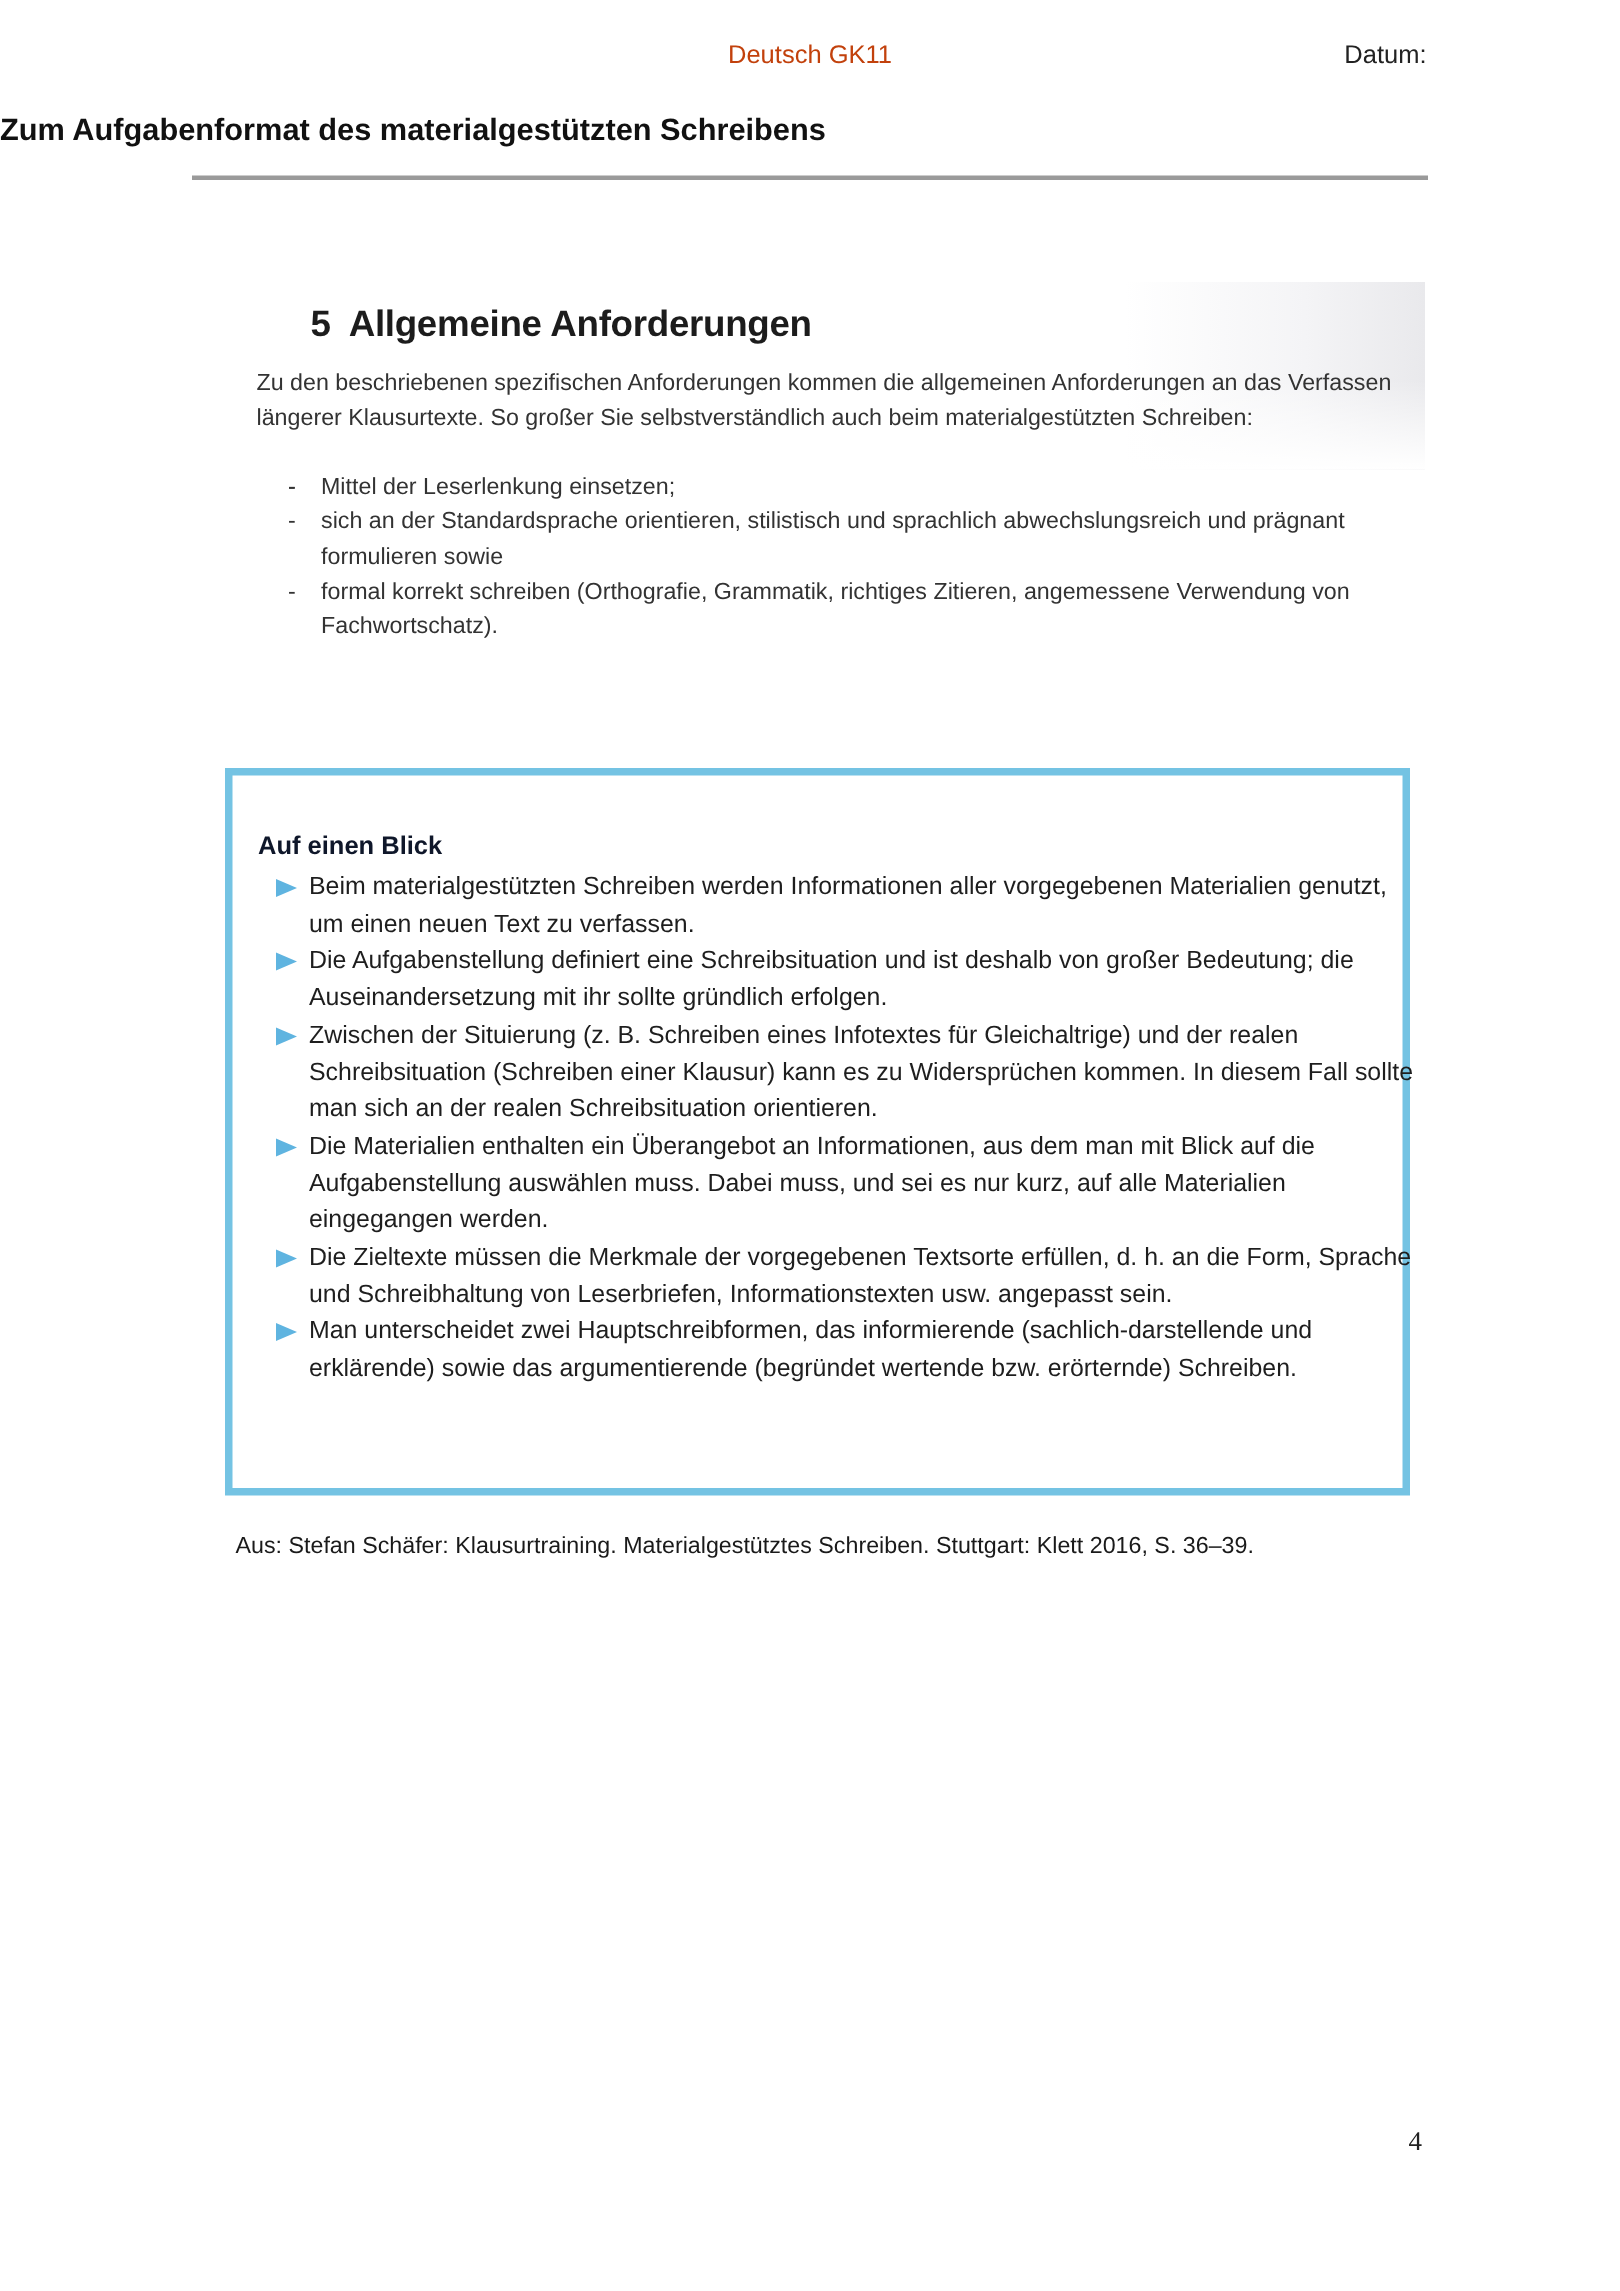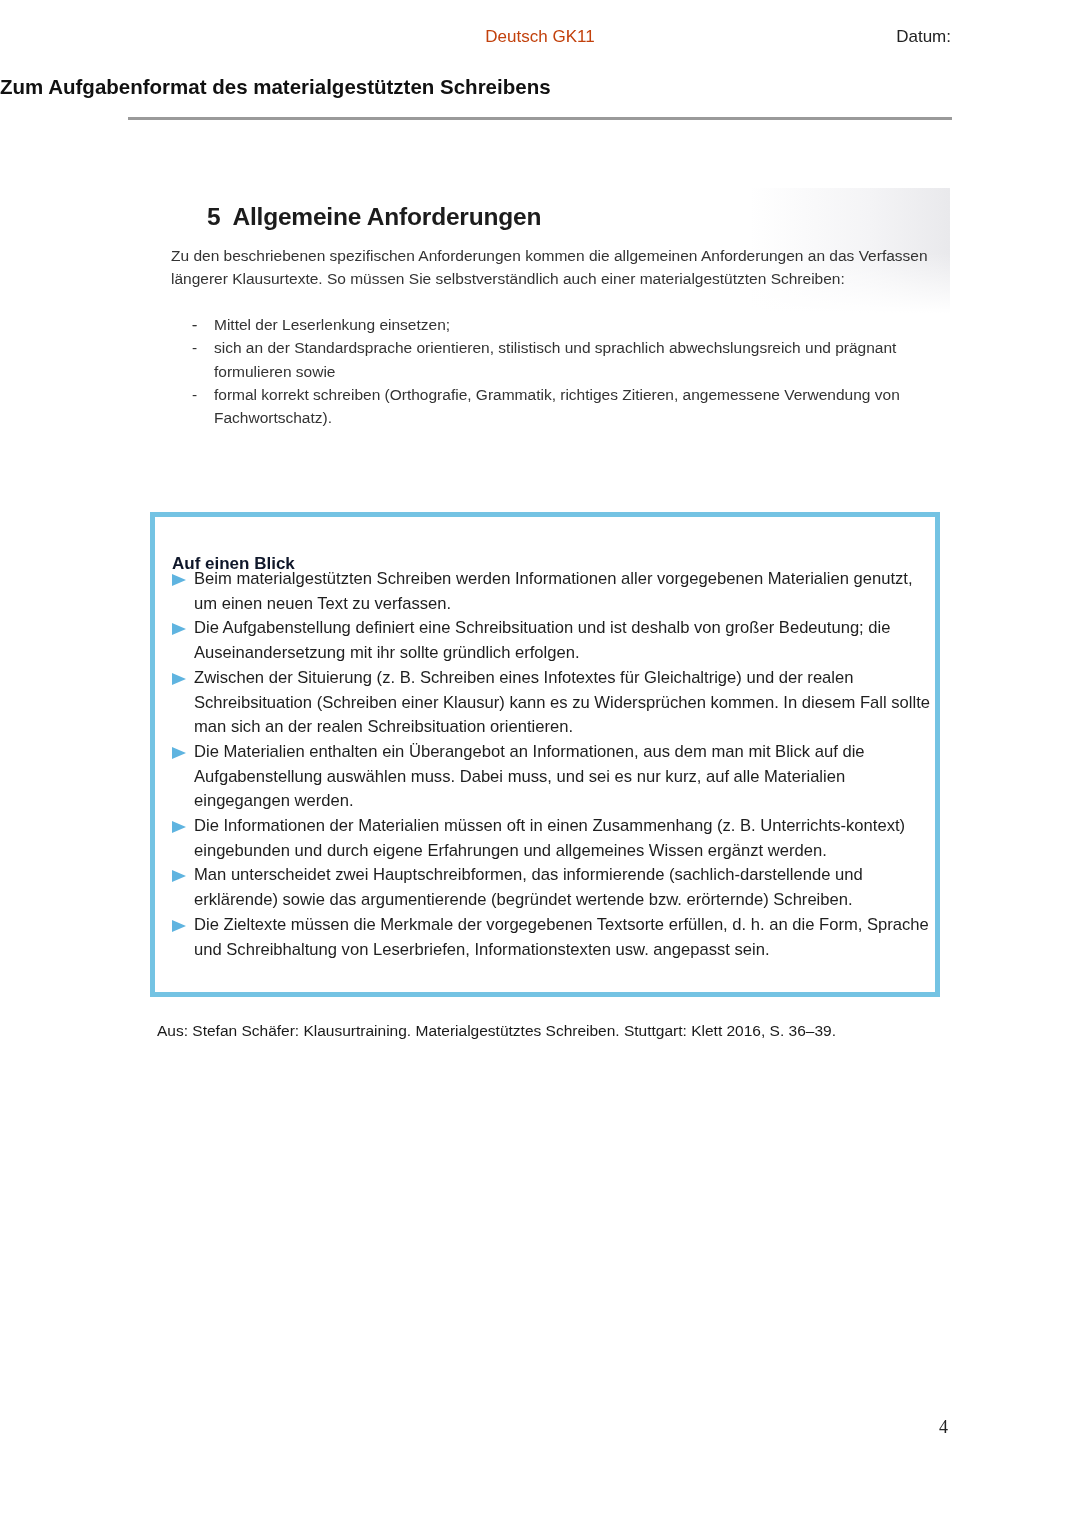--- a/index.html
+++ b/index.html
@@ -23,21 +23,21 @@
   .intro { position: absolute; top: 244px; left: 171px; width: 760px; font-size: 15.5px;
            line-height: 23.3px; color: #333; }
   .req-list { position: absolute; top: 313px; left: 171px; width: 740px; margin: 0; padding: 0;
               list-style: none; font-size: 15.5px; line-height: 23.3px; color: #333; }
   .req-list li { position: relative; padding-left: 43px; }
   .req-list li .dash { position: absolute; left: 21px; top: 0; }
 
   .blick-box { position: absolute; top: 512px; left: 150px; width: 790px; height: 485px;
                border: 5px solid #74c3e3; box-sizing: border-box; background: #fff; }
   .blick-title { position: absolute; top: 531px; left: 172px; font-size: 17px; font-weight: bold; color: #0f172a; margin-top: 23px; }
-  .blick-list { position: absolute; top: 567px; left: 172px; width: 765px; margin: 0; padding: 0;
+  .blick-list { position: absolute; top: 567px; left: 172px; width: 765px; margin: 12px; padding: 0;
                 list-style: none; font-size: 16.6px; line-height: 24.7px; color: #1e1e1e; }
   .blick-list li { position: relative; padding-left: 22px; }
   .blick-list li .tri { position: absolute; left: 0; top: 7px; width: 0; height: 0;
                         border-top: 6.5px solid transparent; border-bottom: 6.5px solid transparent;
                         border-left: 14px solid #5fb4e0; }
 
   .source { position: absolute; top: 1022px; left: 157px; font-size: 15.5px; color: #1a1a1a; }
   .page-num { position: absolute; top: 1417px; left: 939px; font-size: 18px;
               font-family: "Liberation Serif", serif; color: #222; }
 </style>
@@ -47,34 +47,33 @@
 <div class="hdr-course">Deutsch GK11</div>
 <div class="hdr-date">Datum:</div>
 <div class="doc-title">Zum Aufgabenformat des materialgestützten Schreibens</div>
 <div class="hdr-rule"></div>
 
 <div class="scan-shade"></div>
 
 <div class="section-title">
   <span class="num">5</span><span>Allgemeine Anforderungen</span>
 </div>
-<div class="intro">Zu den beschriebenen spezifischen Anforderungen kommen die allgemeinen Anforderungen an das Verfassen längerer Klausurtexte. So müssen Sie selbstverständlich auch einer materialgestützten Schreiben:</div>
+<div class="intro">Zu den beschriebenen spezifischen Anforderungen kommen die allgemeinen Anforderungen an das Verfassen längerer Klausurtexte. So großer Sie selbstverständlich auch beim materialgestützten Schreiben:</div>
 <ul class="req-list">
   <li><span class="dash">-</span></li>
   <li><span class="dash">-</span><span>Mittel der Leserlenkung einsetzen;</span></li>
   <li><span class="dash">-</span><span>sich an der Standardsprache orientieren, stilistisch und sprachlich abwechslungsreich und prägnant formulieren sowie</span></li>
   <li><span class="dash">-</span><span>formal korrekt schreiben (Orthografie, Grammatik, richtiges Zitieren, angemessene Verwendung von Fachwortschatz).</span></li>
 </ul>
 
 <div class="blick-box"></div>
 <div class="blick-title">Auf einen Blick</div>
 <ul class="blick-list">
   <li><span class="tri"></span><span>Beim materialgestützten Schreiben werden Informationen aller vorgegebenen Materialien genutzt, um einen neuen Text zu verfassen.</span></li>
   <li><span class="tri"></span><span>Die Aufgabenstellung definiert eine Schreibsituation und ist deshalb von großer Bedeutung; die Auseinandersetzung mit ihr sollte gründlich erfolgen.</span></li>
   <li><span class="tri"></span><span>Zwischen der Situierung (z. B. Schreiben eines Infotextes für Gleichaltrige) und der realen Schreibsituation (Schreiben einer Klausur) kann es zu Widersprüchen kommen. In diesem Fall sollte man sich an der realen Schreibsituation orientieren.</span></li>
   <li><span class="tri"></span><span>Die Materialien enthalten ein Überangebot an Informationen, aus dem man mit Blick auf die Aufgabenstellung auswählen muss. Dabei muss, und sei es nur kurz, auf alle Materialien eingegangen werden.</span></li>
-  <li><span class="tri"></span><span>Die Informationen der Materialien müssen oft in einen Zusammenhang (z. B. Unterrichts-kontext) eingebunden und durch eigene Erfahrungen und allgemeines Wissen ergänzt werden.</span></li>
+  <li><span class="tri"></span><span>Die Zieltexte müssen die Merkmale der vorgegebenen Textsorte erfüllen, d. h. an die Form, Sprache und Schreibhaltung von Leserbriefen, Informationstexten usw. angepasst sein.</span></li>
   <li><span class="tri"></span><span>Man unterscheidet zwei Hauptschreibformen, das informierende (sachlich-darstellende und erklärende) sowie das argumentierende (begründet wertende bzw. erörternde) Schreiben.</span></li>
-  <li><span class="tri"></span><span>Die Zieltexte müssen die Merkmale der vorgegebenen Textsorte erfüllen, d. h. an die Form, Sprache und Schreibhaltung von Leserbriefen, Informationstexten usw. angepasst sein.</span></li>
 </ul>
 
 <div class="source">Aus: Stefan Schäfer: Klausurtraining. Materialgestütztes Schreiben. Stuttgart: Klett 2016, S. 36–39.</div>
 <div class="page-num">4</div>
 
 </body></html>

